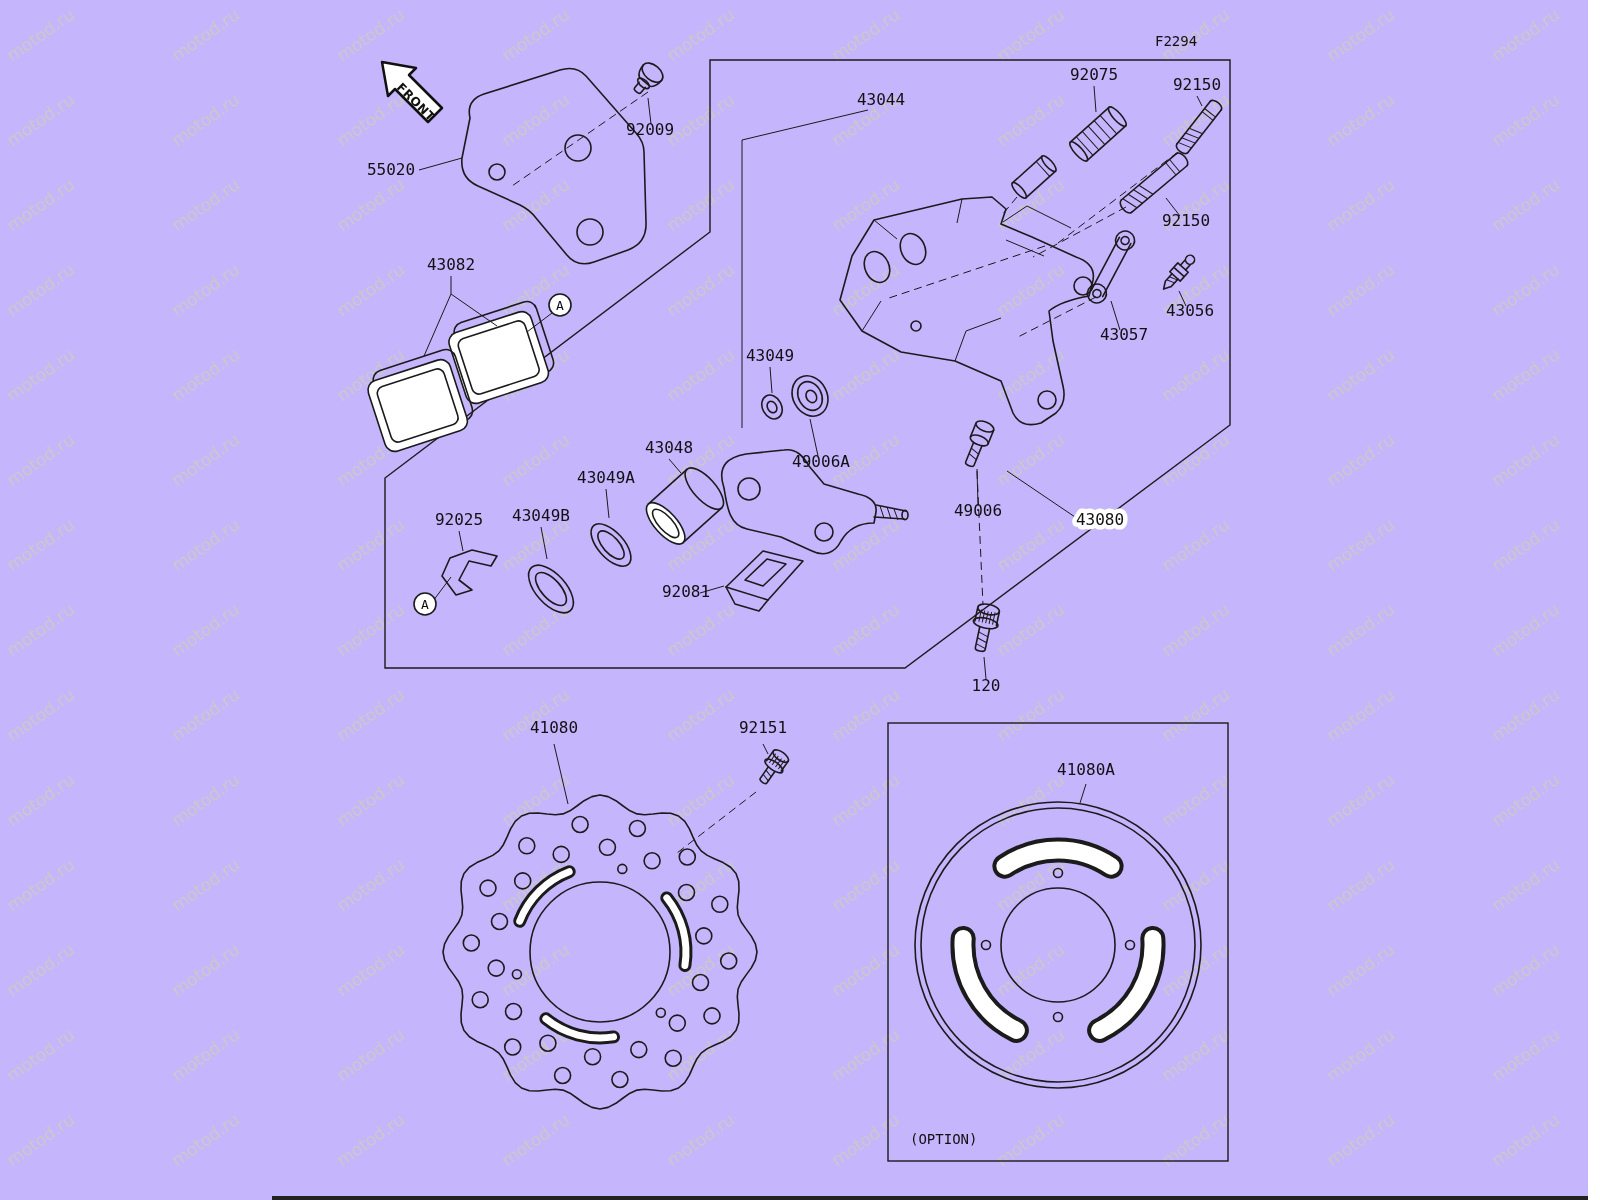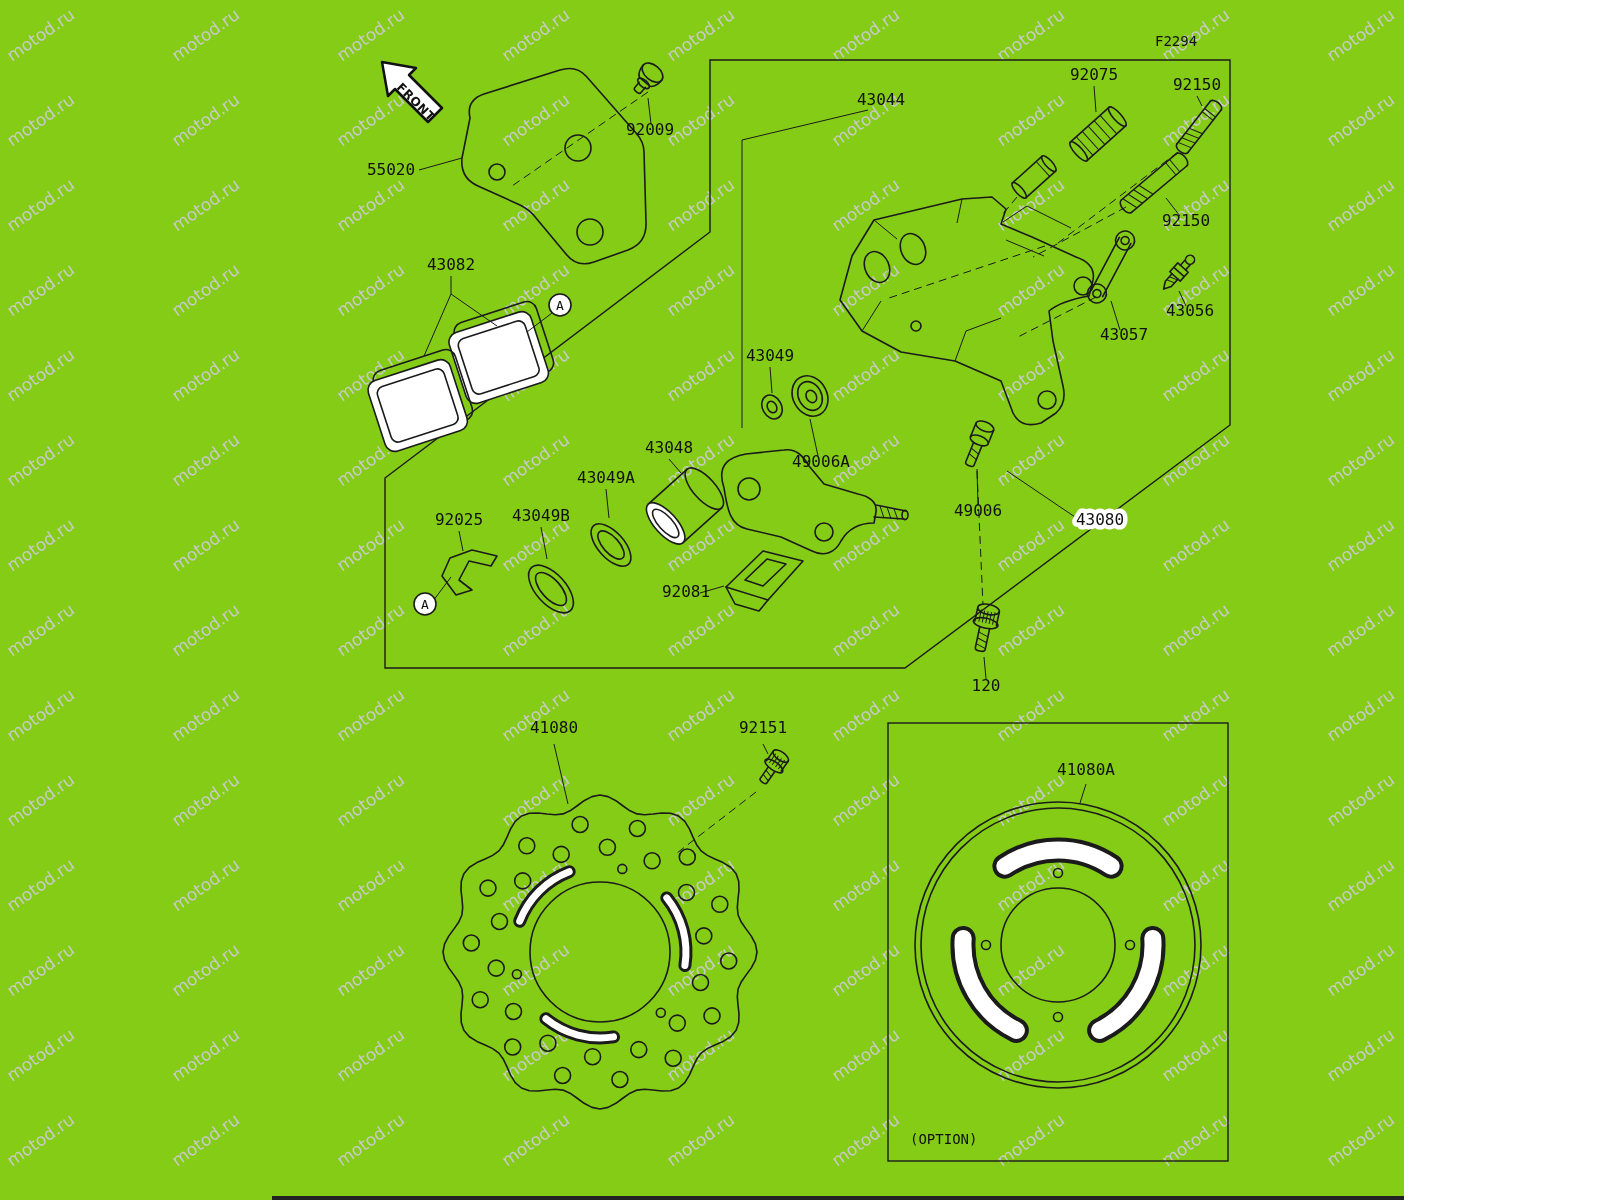--- a/index.html
+++ b/index.html
@@ -1,17 +1,17 @@
 <!DOCTYPE html>
 <html><head>
 <meta charset="utf-8">
 <style>
   *{box-sizing:border-box}
   html,body{margin:0;padding:0;background:#fff}
-  .stage{width:1404px;height:1200px;position:relative;background:#84cc16;overflow:hidden;font-family:"DejaVu Sans",sans-serif}
+  .stage{width:1588px;height:1200px;position:relative;background:#c4b5fd;overflow:hidden;font-family:"DejaVu Sans",sans-serif}
   svg{display:block}
   .ln{fill:none;stroke:#1b1b1b;stroke-width:1.6;stroke-linejoin:round;stroke-linecap:round}
   .lnW{fill:#fff;stroke:#1b1b1b;stroke-width:1.6;stroke-linejoin:round}
   .thin{fill:none;stroke:#1b1b1b;stroke-width:1}
   .lead{fill:none;stroke:#1b1b1b;stroke-width:1}
   .dash{fill:none;stroke:#1b1b1b;stroke-width:1;stroke-dasharray:8 5}
   .frame{fill:none;stroke:#1b1b1b;stroke-width:1.4;stroke-linejoin:miter}
   .lbl{font:16px "DejaVu Sans Mono","Liberation Mono",monospace;fill:#111}
   .lblS{font:14px "DejaVu Sans Mono","Liberation Mono",monospace;fill:#111}
   .mark{font:13px "DejaVu Sans Mono","Liberation Mono",monospace;fill:#111}

